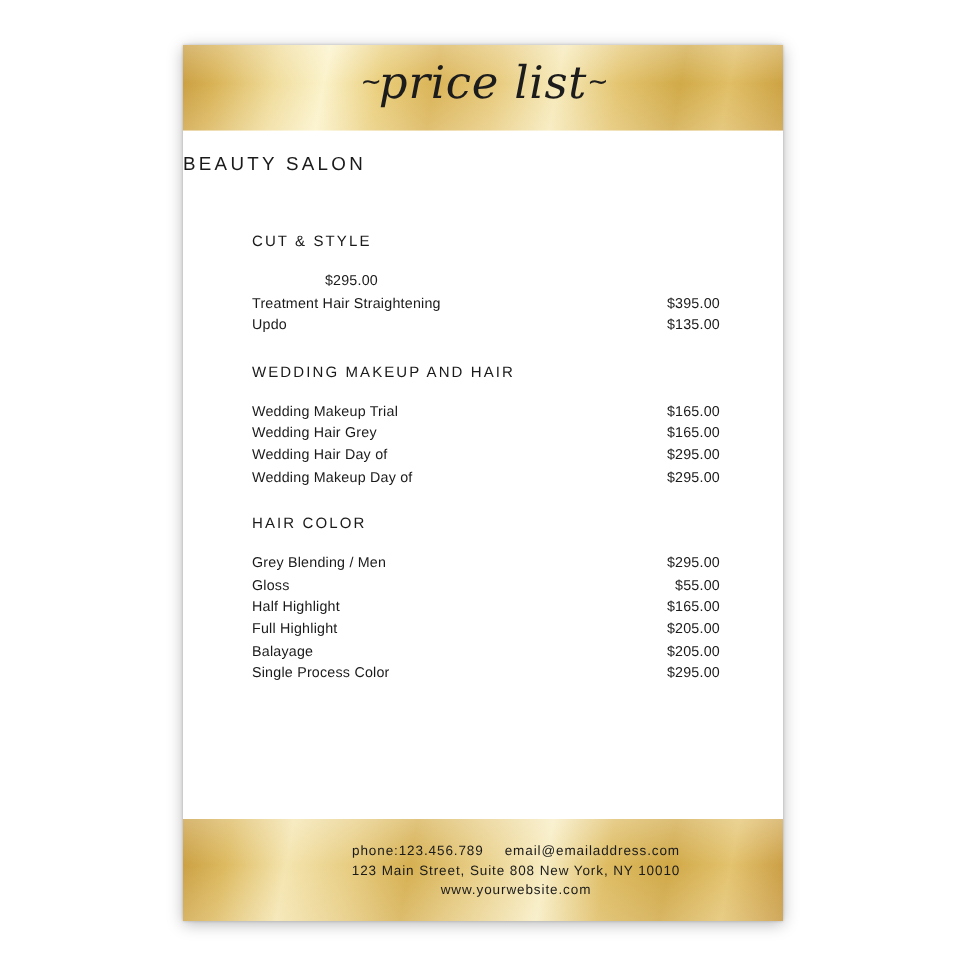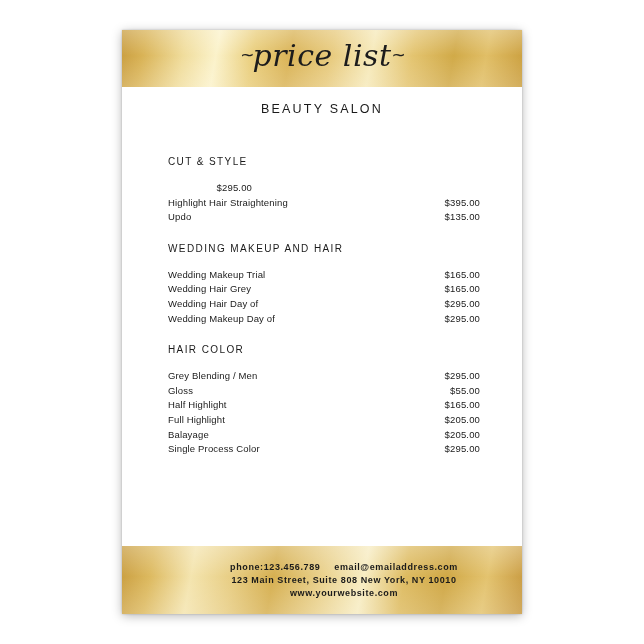--- a/index.html
+++ b/index.html
@@ -100,21 +100,21 @@
     font-size: 17px;
     color: #1c1c1c;
     vertical-align: 5px;
     letter-spacing: -2px;
   }
   .salon-name {
     position: absolute;
     left: 0;
     top: 72px;
     width: 400px;
-    text-align: center;
+    text-align: left;
     font-size: 12.5px;
     letter-spacing: 2.2px;
     color: #1a1a1a;
     font-family: "Liberation Sans", sans-serif;
   }
   .content {
     position: absolute;
     left: 46px;
     top: 126px;
     width: 312px;
@@ -159,21 +159,21 @@
     display: flex;
     flex-direction: column;
     justify-content: center;
     align-items: center;
     gap: 3px;
   }
   .footer-line {
     font-size: 9px;
     color: #1a1a1a;
     letter-spacing: 0.6px;
-    font-weight: bold;
+    font-weight: normal;
     white-space: nowrap;
     padding-left: 44px;
   }
   .footer-line .gap {
     display: inline-block;
     width: 14px;
   }
 </style>
 </head>
 <body>
@@ -193,21 +193,21 @@
 
     <div class="content">
 
       <div class="section">
         <div class="section-title">CUT &amp; STYLE</div>
         <div class="items">
           <div class="item-row">
             <span class="item-price">$295.00</span>
           </div>
           <div class="item-row">
-            <span class="item-name">Highlight Hair Straightening</span>
+            <span class="item-name">Treatment Hair Straightening</span>
             <span class="item-price">$395.00</span>
           </div>
           <div class="item-row">
             <span class="item-name">Updo</span>
             <span class="item-price">$135.00</span>
           </div>
         </div>
       </div>
 
       <div class="section">

